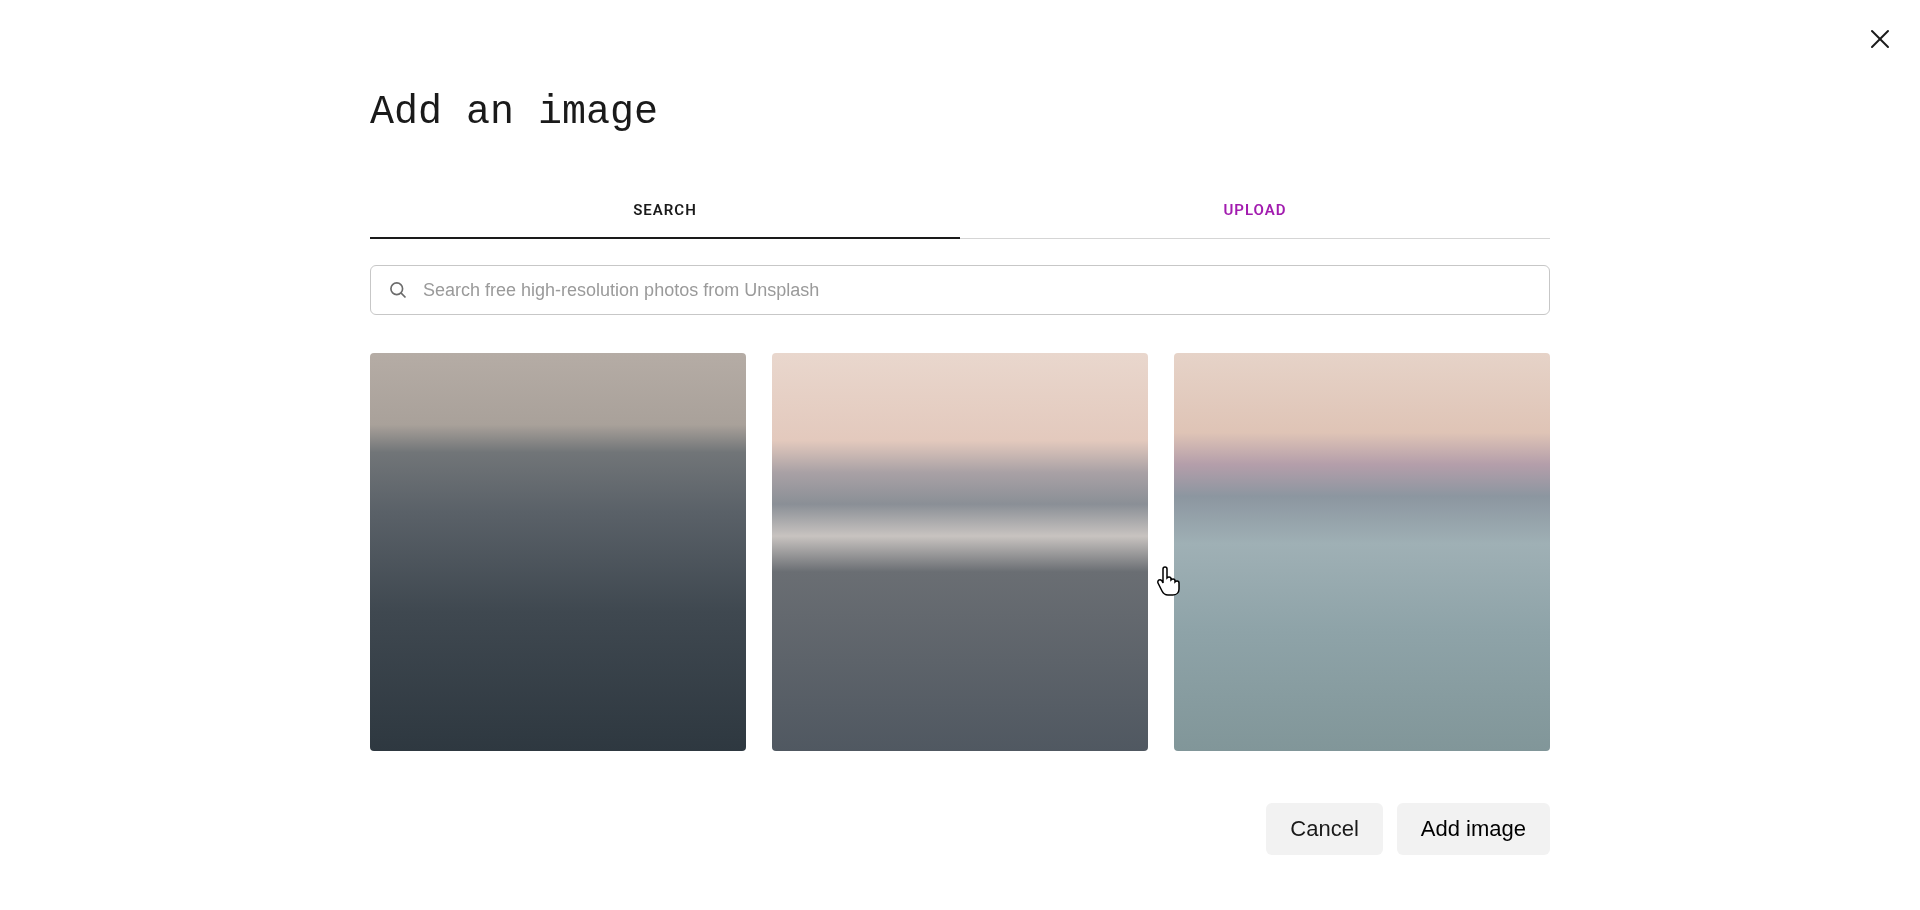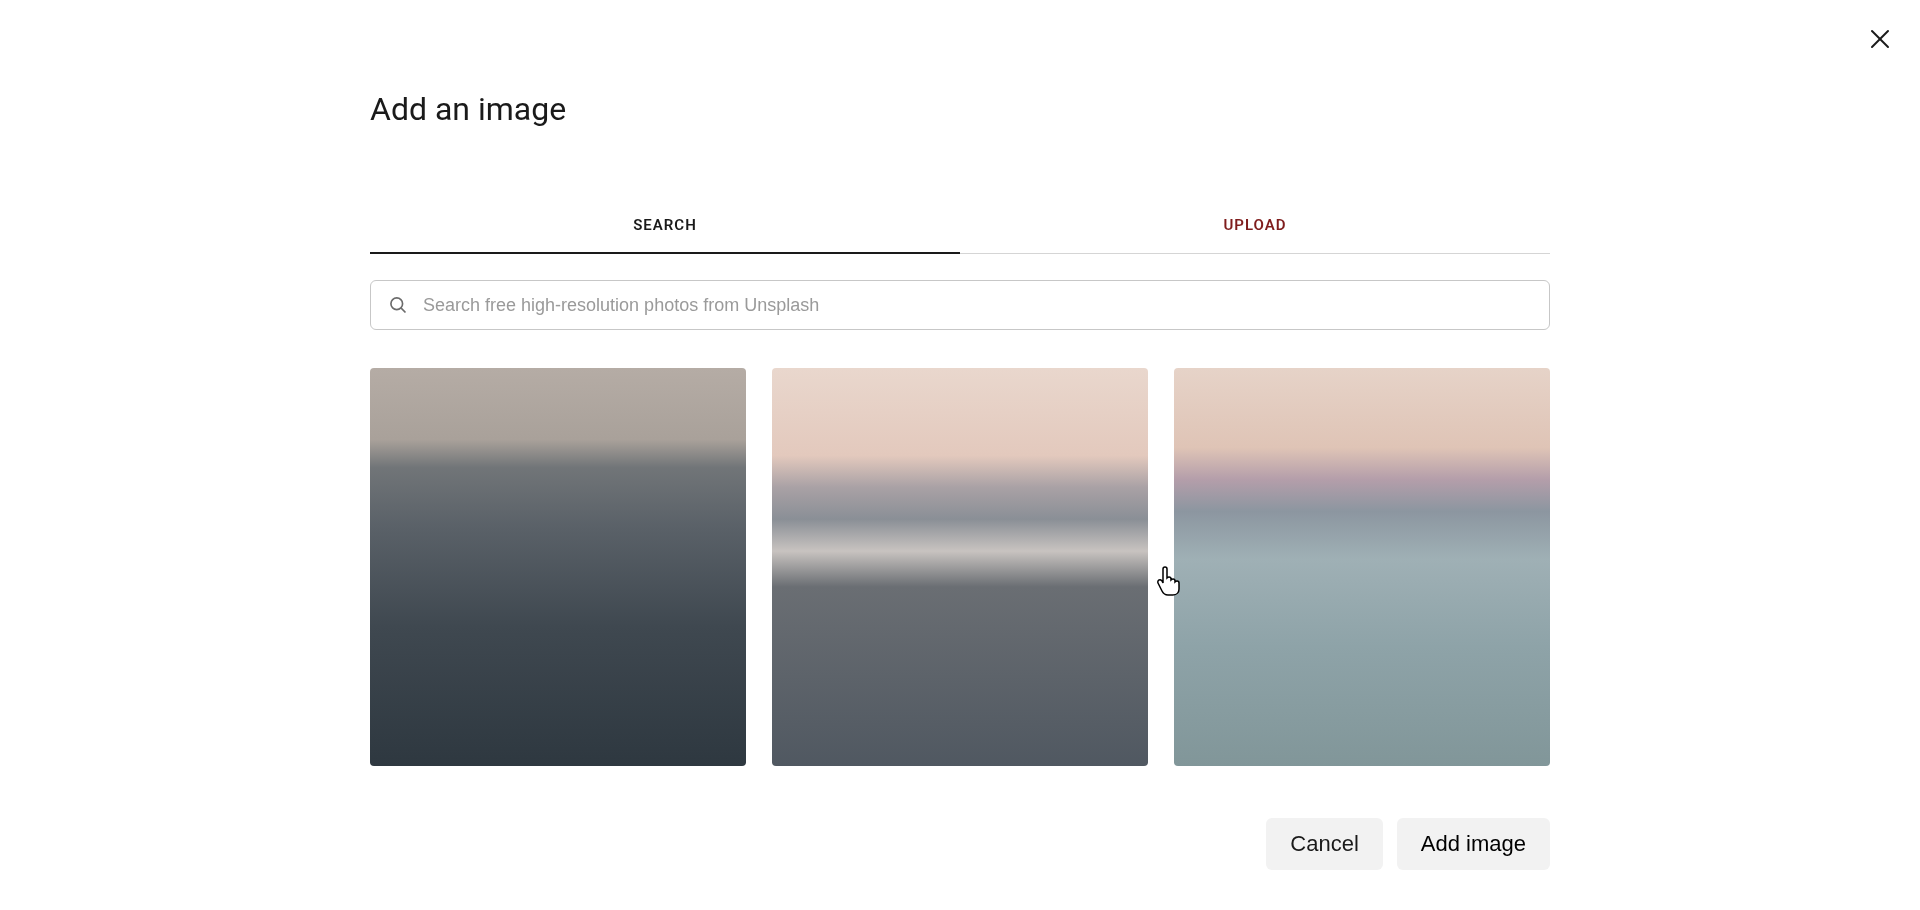--- a/index.html
+++ b/index.html
@@ -34,42 +34,43 @@
     .close-button svg {
       width: 24px;
       height: 24px;
     }
 
     .modal-content {
       padding: 90px 370px 0 370px;
     }
 
     .modal-title {
-      font-size: 32px;
+      font-size: 40px;
       font-weight: 400;
       color: #1a1a1a;
-      margin-bottom: 70px;
+      margin-bottom: 48px;
+      font-family: Liberation Mono, monospace;
     }
 
     .tabs {
       display: flex;
       border-bottom: 1px solid #d5d5d5;
       margin-bottom: 26px;
       justify-content: flex-end;
     }
 
     .tab {
       flex: 1;
       text-align: center;
       padding: 18px 0;
       font-size: 15px;
       font-weight: 600;
       letter-spacing: 1px;
       cursor: pointer;
-      color: #7f1d1d;
+      color: #a21caf;
       border-bottom: 2px solid transparent;
       margin-bottom: -1px;
       text-transform: uppercase;
     }
 
     .tab.active {
       color: #1a1a1a;
       border-bottom: 2px solid #1a1a1a;
     }
 

